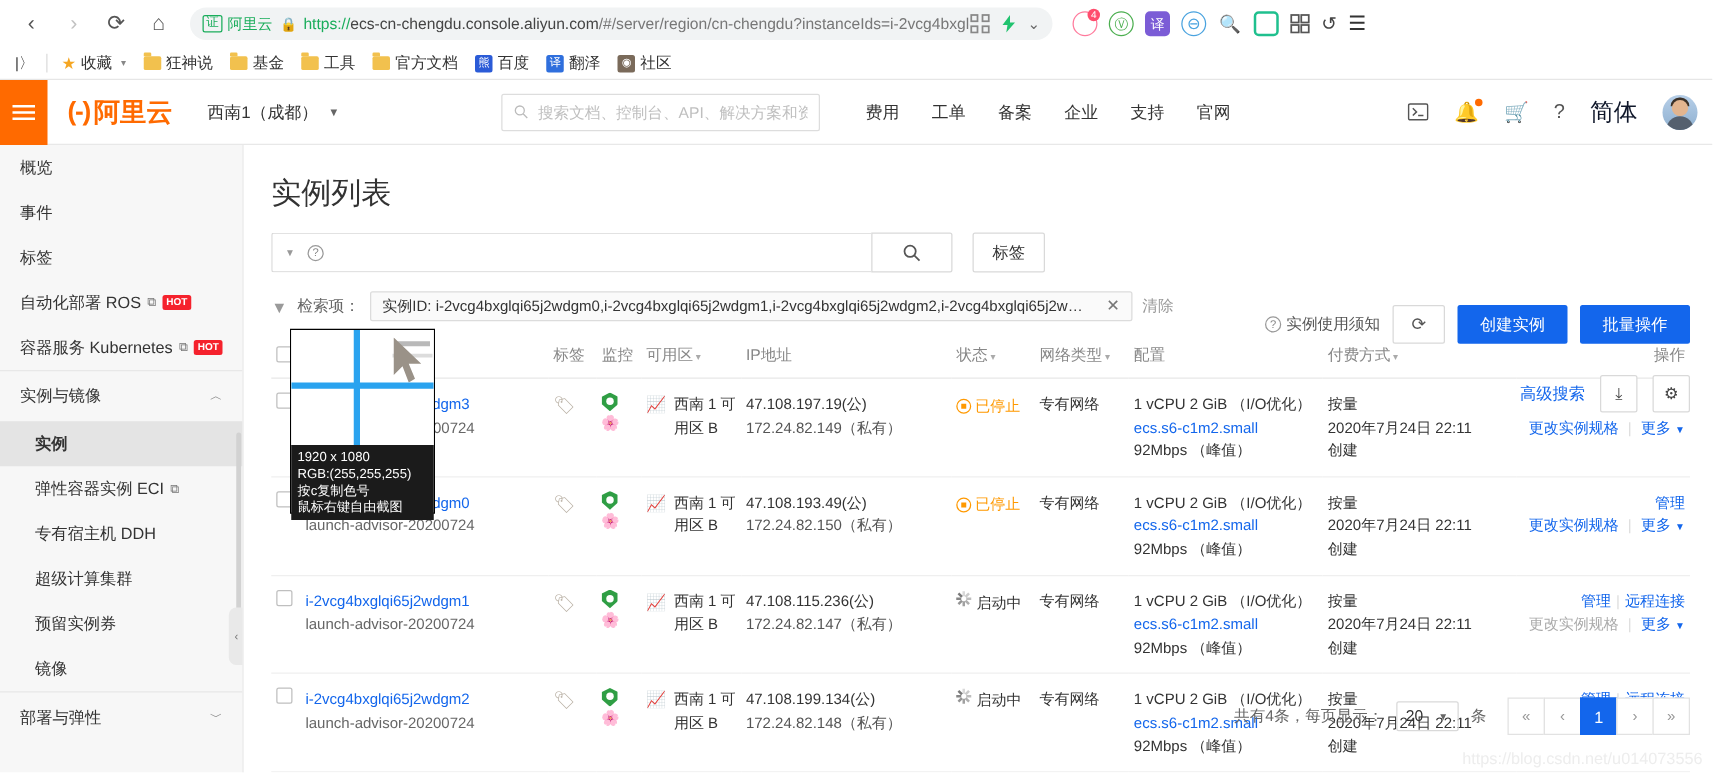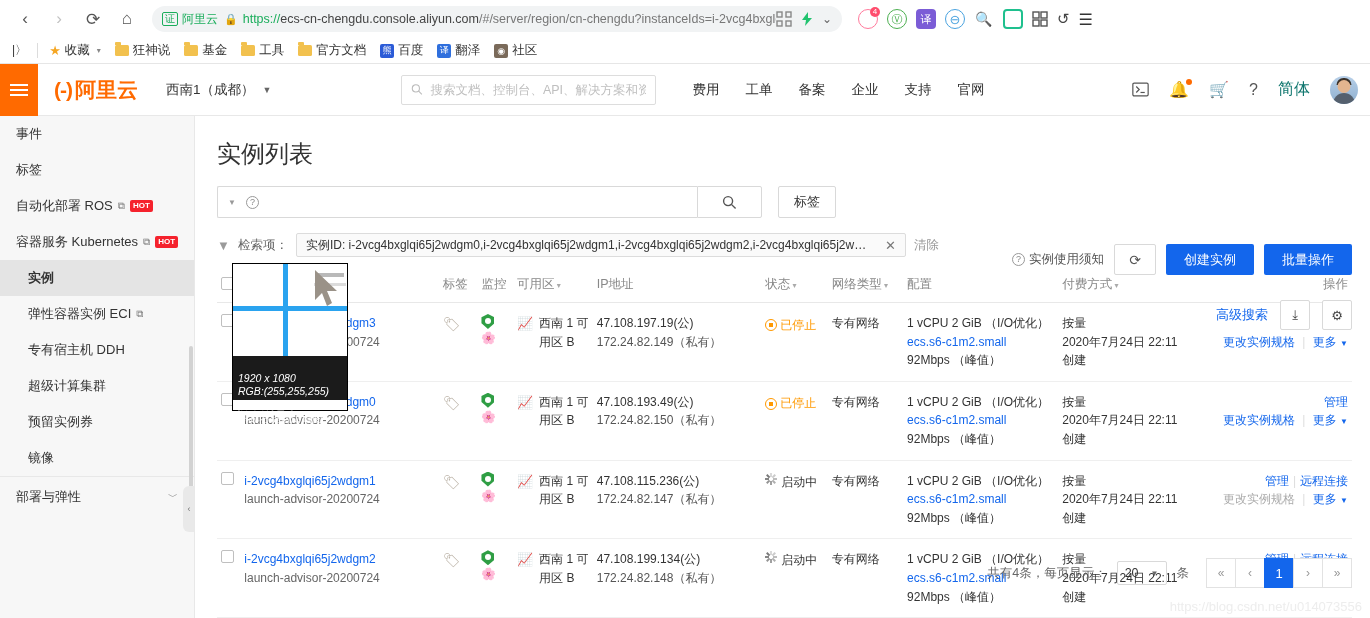--- a/index.html
+++ b/index.html
@@ -333,22 +333,22 @@
   .mag-view .cursor-art {
     position: absolute; right: 2px; top: 6px; width: 34px; height: 40px;
   }
   .mag-view .bar1 {
     position: absolute; right: 3px; top: 9px; width: 26px; height: 4px; background: #b9b9b9;
   }
   .mag-view .bar2 {
     position: absolute; right: 1px; top: 19px; width: 32px; height: 3px; background: #dcdcdc;
   }
   .mag-info {
-    background: #1b1b1b; color: #fff; padding: 16px 4px 5px 5px; font-size: 10.5px;
-    line-height: 1.28; height: 44px; font-style: italic;
+    background: #1b1b1b; color: #fff; padding: 4px 4px 5px 5px; font-size: 10.5px;
+    line-height: 1.28; height: 60px;
   }
   .cursor-arrow {
     position: absolute; left: 216px; top: 228px; width: 0; height: 0; z-index: 60;
   }
 </style>
 </head>
 <body>
 
 <div class="page">
 
@@ -468,47 +468,54 @@
     </div>
     <div class="nav-right">
       <svg width="17" height="15" viewBox="0 0 20 17">
           <rect x="1" y="1" width="18" height="15" rx="1.5" fill="none" stroke="#555" stroke-width="1.4"></rect>
           <path d="M5 5 L8.5 8.5 L5 12" fill="none" stroke="#555" stroke-width="1.4"></path>
           <line x1="10" y1="12" x2="15" y2="12" stroke="#555" stroke-width="1.4"></line>
         </svg>
       <span class="nav-icon">🔔<span class="dot-badge"></span></span>
       <span class="nav-icon">🛒</span>
       <span class="nav-icon">?</span>
-      <span style="font-size:16px;color:#0f766e">简体</span>
+      <span style="font-size:19px;color:#0f172a">简体</span>
       <span class="avatar">
         <span class="hair"></span>
         <span class="face"></span>
         <span class="body"></span>
       </span>
     </div>
   </div>
 
   <div class="body-wrap">
 
     <div class="sidebar">
       <div class="side-item">
+          <span>概览</span>
+        </div>
+      <div class="side-item">
           <span>事件</span>
         </div>
       <div class="side-item">
           <span>标签</span>
         </div>
       <div class="side-item">
         <span>自动化部署 ROS</span>
         <span class="ext-link">⧉</span>
         <span class="hot-tag">HOT</span>
       </div>
       <div class="side-item">
         <span>容器服务 Kubernetes</span>
         <span class="ext-link">⧉</span>
         <span class="hot-tag">HOT</span>
+      </div>
+      <div class="side-group">
+        <span>实例与镜像</span>
+        <span class="chev">︿</span>
       </div>
       <div class="side-item sub active">
           <span>实例</span>
         </div>
       <div class="side-item sub">
         <span>弹性容器实例 ECI</span>
         <span class="ext-link">⧉</span>
       </div>
       <div class="side-item sub">
           <span>专有宿主机 DDH</span>

